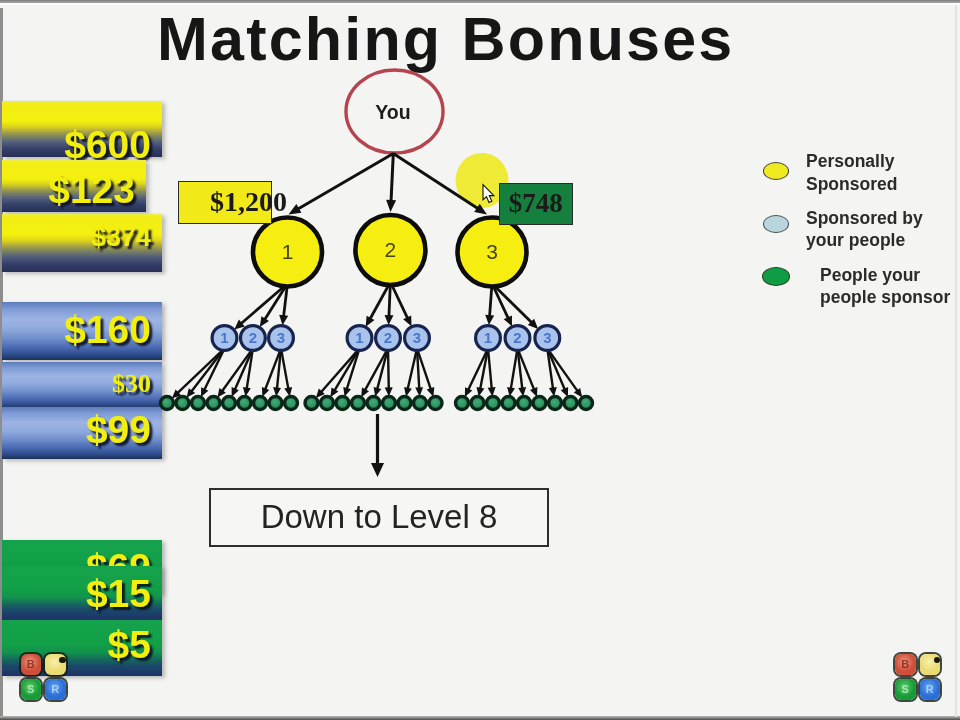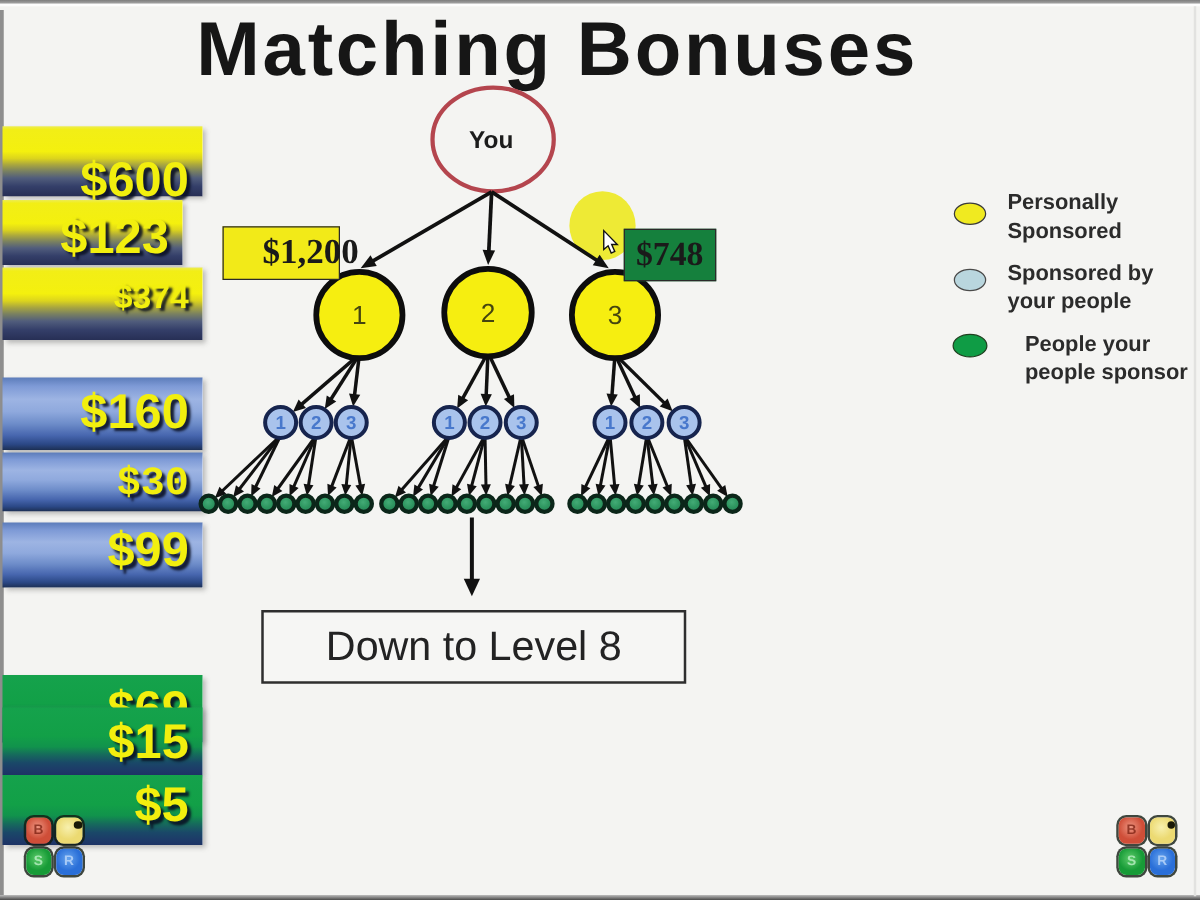--- a/index.html
+++ b/index.html
@@ -23,23 +23,23 @@
 <div style="position:absolute;left:2px;top:159.5px;width:144px;height:52.0px;background:linear-gradient(180deg,#ecec52 0%,#f2ee16 5%,#f4f00e 36%,#dcd41d 46%,#a9a63f 55%,#7a8160 64%,#515d7c 74%,#343f69 86%,#272f55 100%);box-shadow:3px 2px 4px rgba(110,110,110,0.45);">
     <span style="position:absolute;right:11px;top:10.0px;font-family:'Liberation Sans',sans-serif;font-weight:bold;font-size:39px;color:#f2ef0e;text-shadow:3px 3px 2px rgba(10,15,35,0.9);line-height:1;">$123</span>
   </div>
 <div style="position:absolute;left:2px;top:213.5px;width:160px;height:58.0px;background:linear-gradient(180deg,#ecec52 0%,#f2ee16 5%,#f4f00e 36%,#dcd41d 46%,#a9a63f 55%,#7a8160 64%,#515d7c 74%,#343f69 86%,#272f55 100%);box-shadow:3px 2px 4px rgba(110,110,110,0.45);">
     <span style="position:absolute;right:11px;top:10.0px;font-family:'Liberation Sans',sans-serif;font-weight:bold;font-size:27px;color:#f2ef0e;text-shadow:3px 3px 2px rgba(10,15,35,0.9);line-height:1;">$374</span>
   </div>
 <div style="position:absolute;left:2px;top:302.0px;width:160px;height:58.0px;background:linear-gradient(180deg,#5c7cba 0%,#7e9ad6 12%,#9db4e3 30%,#8fa9dd 47%,#6d8cc9 64%,#4766ae 80%,#2b4886 92%,#1d3055 100%);box-shadow:3px 2px 4px rgba(110,110,110,0.45);">
     <span style="position:absolute;right:11px;top:8.0px;font-family:'Liberation Sans',sans-serif;font-weight:bold;font-size:39px;color:#f2ef0e;text-shadow:3px 3px 2px rgba(10,15,35,0.9);line-height:1;">$160</span>
   </div>
 <div style="position:absolute;left:2px;top:362.0px;width:160px;height:47.0px;background:linear-gradient(180deg,#5c7cba 0%,#7e9ad6 12%,#9db4e3 30%,#8fa9dd 47%,#6d8cc9 64%,#4766ae 80%,#2b4886 92%,#1d3055 100%);box-shadow:3px 2px 4px rgba(110,110,110,0.45);">
-    <span style="position:absolute;right:11px;top:9.0px;font-family:Liberation Mono, monospace;font-weight:bold;font-size:32px;color:#f2ef0e;text-shadow:3px 3px 2px rgba(10,15,35,0.9);line-height:1;">$30</span>
-  </div>
-<div style="position:absolute;left:2px;top:418px;width:160px;height:52.0px;background:linear-gradient(180deg,#5c7cba 0%,#7e9ad6 12%,#9db4e3 30%,#8fa9dd 47%,#6d8cc9 64%,#4766ae 80%,#2b4886 92%,#1d3055 100%);box-shadow:3px 2px 4px rgba(110,110,110,0.45);">
+    <span style="position:absolute;right:11px;top:9.0px;font-family:Liberation Serif, serif;font-weight:bold;font-size:26px;color:#f2ef0e;text-shadow:3px 3px 2px rgba(10,15,35,0.9);line-height:1;">$30</span>
+  </div>
+<div style="position:absolute;left:2px;top:407px;width:160px;height:52.0px;background:linear-gradient(180deg,#5c7cba 0%,#7e9ad6 12%,#9db4e3 30%,#8fa9dd 47%,#6d8cc9 64%,#4766ae 80%,#2b4886 92%,#1d3055 100%);box-shadow:3px 2px 4px rgba(110,110,110,0.45);">
     <span style="position:absolute;right:11px;top:2.5px;font-family:'Liberation Sans',sans-serif;font-weight:bold;font-size:39px;color:#f2ef0e;text-shadow:3px 3px 2px rgba(10,15,35,0.9);line-height:1;">$99</span>
   </div>
 <div style="position:absolute;left:2px;top:512.0px;width:160px;height:54.0px;background:linear-gradient(180deg,#15a24c 0%,#12a047 42%,#11934c 58%,#166a5c 70%,#1a4868 82%,#1d3a68 93%,#1d3365 100%);box-shadow:3px 2px 4px rgba(110,110,110,0.45);margin-top:28px;">
     <span style="position:absolute;right:11px;top:8.0px;font-family:'Liberation Sans',sans-serif;font-weight:bold;font-size:39px;color:#f2ef0e;text-shadow:3px 3px 2px rgba(10,15,35,0.9);line-height:1;">$69</span>
   </div>
 <div style="position:absolute;left:2px;top:566.0px;width:160px;height:54.0px;background:linear-gradient(180deg,#15a24c 0%,#12a047 42%,#11934c 58%,#166a5c 70%,#1a4868 82%,#1d3a68 93%,#1d3365 100%);box-shadow:3px 2px 4px rgba(110,110,110,0.45);">
     <span style="position:absolute;right:11px;top:7.5px;font-family:'Liberation Sans',sans-serif;font-weight:bold;font-size:39px;color:#f2ef0e;text-shadow:3px 3px 2px rgba(10,15,35,0.9);line-height:1;">$15</span>
   </div>
 <div style="position:absolute;left:2px;top:620.0px;width:160px;height:56.0px;background:linear-gradient(180deg,#15a24c 0%,#12a047 42%,#11934c 58%,#166a5c 70%,#1a4868 82%,#1d3a68 93%,#1d3365 100%);box-shadow:3px 2px 4px rgba(110,110,110,0.45);">
     <span style="position:absolute;right:11px;top:4.5px;font-family:'Liberation Sans',sans-serif;font-weight:bold;font-size:39px;color:#f2ef0e;text-shadow:3px 3px 2px rgba(10,15,35,0.9);line-height:1;">$5</span>

